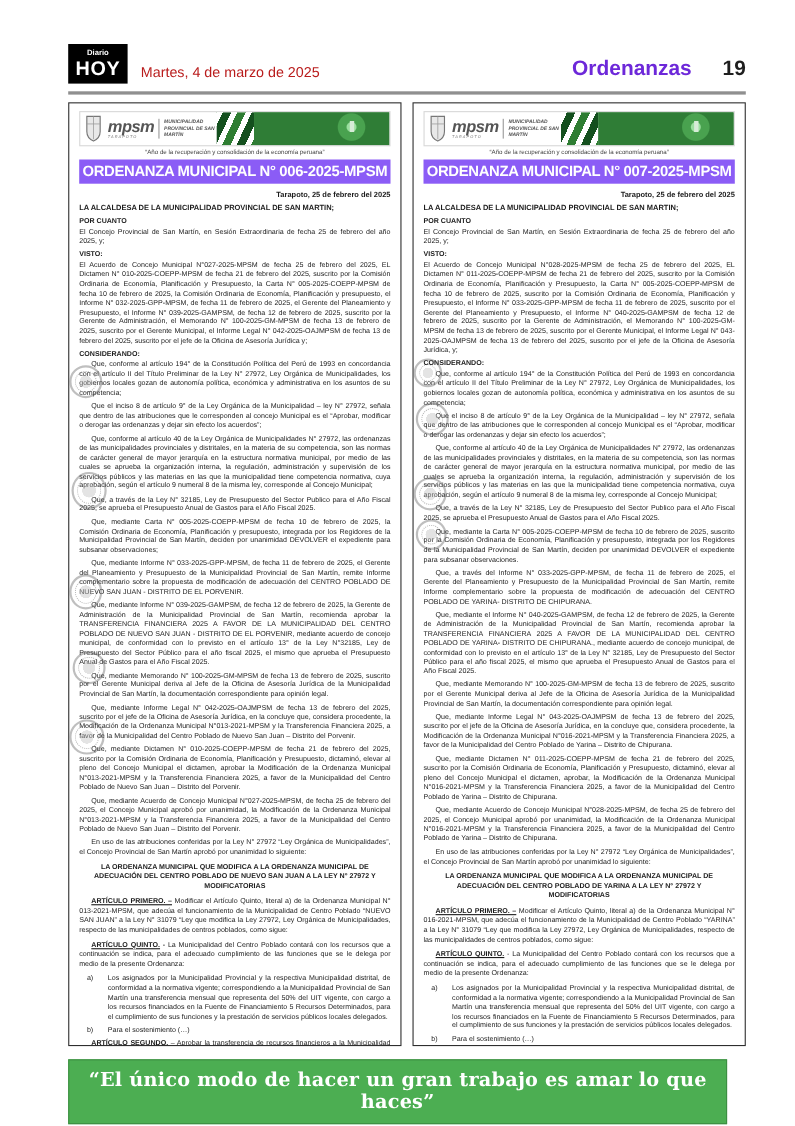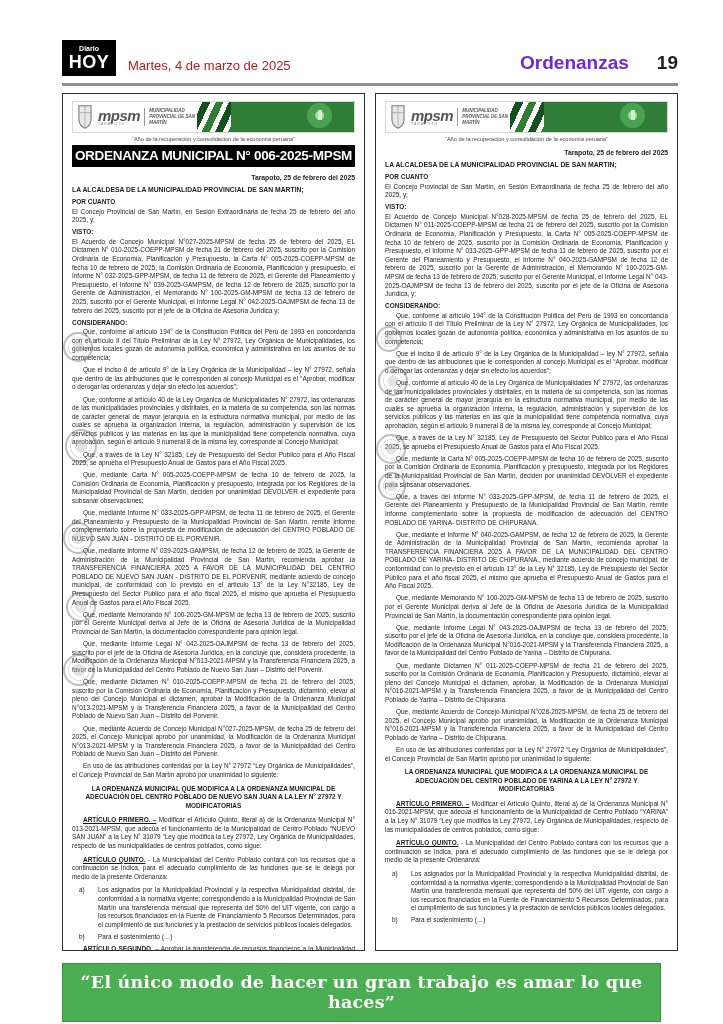--- a/index.html
+++ b/index.html
@@ -28,21 +28,21 @@
   .mpsm-word { display:flex; flex-direction:column; justify-content:center; line-height:1; flex:none; }
   .mpsm-acronym { font-size:15px; font-weight:bold; color:#555; letter-spacing:-.5px; }
   .mpsm-city { font-size:3.5px; color:#777; letter-spacing:1px; }
   .vbar { width:1px; background:#999; margin:6px 4px; flex:none; }
   .muni-name { font-size:4.5px; font-weight:bold; color:#555; width:48px; align-self:center; line-height:1.4; flex:none; }
   .stripes { width:34px; flex:none; background:repeating-linear-gradient(115deg,#ffffff 0 5px,#14501e 5px 12px,#ffffff 12px 17px,#2e7d32 17px 24px); }
   .photo { flex:1; background:radial-gradient(circle at 72% 45%, #9adf9e 0 4px, #49a24f 5px 12px, #2f7d36 13px 60%), linear-gradient(#35843c,#2a6e31); position:relative; }
   .photo:after { content:""; position:absolute; right:26%; top:28%; width:4px; height:10px; background:#d7ecd8; }
   .tagline { text-align:center; font-size:5.6px; color:#444; margin:3px 0 3px; }
 
-  .titlebar { background:#000000; color:#fff; text-align:center; font-weight:bold; font-size:13.5px; letter-spacing:-.3px; padding:3px 0 4px; }
+  .titlebar { background:#8b5cf6; color:#fff; text-align:center; font-weight:bold; font-size:13.5px; letter-spacing:-.3px; padding:3px 0 4px; }
   .dateline { text-align:right; font-size:6.8px; font-weight:bold; margin:7px 0 5px; }
   .salutation { font-size:6.8px; font-weight:bold; margin-bottom:5px; }
 
   
   .paras { font-size:6.45px; line-height:1.33; text-align:justify; }
   .paras p { margin-bottom:3.6px; }
   .p-label { font-weight:bold; margin-bottom:1px !important; }
   .p-flush { }
   .p-body { text-indent:11px; }
   .p-center { font-weight:bold; text-align:center; padding:0 10px; margin:5px 0 6px !important; }
@@ -144,20 +144,21 @@
         <div class="mpsm-word">
           <span class="mpsm-acronym">mpsm</span>
           <span class="mpsm-city">TARAPOTO</span>
         </div>
         <div class="vbar"></div>
         <div class="muni-name">MUNICIPALIDAD PROVINCIAL DE SAN MARTÍN</div>
         <div class="stripes"></div>
         <div class="photo"></div>
       </div>
       <div class="tagline">“Año de la recuperación y consolidación de la economía peruana”</div>
+      <div class="titlebar">ORDENANZA MUNICIPAL N° 007-2025-MPSM</div>
       <div class="dateline">Tarapoto, 25 de febrero del 2025</div>
       <div class="salutation">LA ALCALDESA DE LA MUNICIPALIDAD PROVINCIAL DE SAN MARTIN;</div>
       <div class="paras">
           <p class="p-label">POR CUANTO</p>
           <p class="p-flush">El Concejo Provincial de San Martín, en Sesión Extraordinaria de fecha 25 de febrero del año 2025, y;</p>
           <p class="p-label">VISTO:</p>
           <p class="p-flush">El Acuerdo de Concejo Municipal N°028-2025-MPSM de fecha 25 de febrero del 2025, EL Dictamen N° 011-2025-COEPP-MPSM de fecha 21 de febrero del 2025, suscrito por la Comisión Ordinaria de Economía, Planificación y Presupuesto, la Carta N° 005-2025-COEPP-MPSM de fecha 10 de febrero de 2025, suscrito por la Comisión Ordinaria de Economía, Planificación y Presupuesto, el Informe N° 033-2025-GPP-MPSM de fecha 11 de febrero de 2025, suscrito por el Gerente del Planeamiento y Presupuesto, el Informe N° 040-2025-GAMPSM de fecha 12 de febrero de 2025, suscrito por la Gerente de Administración, el Memorando N° 100-2025-GM-MPSM de fecha 13 de febrero de 2025, suscrito por el Gerente Municipal, el Informe Legal N° 043-2025-OAJMPSM de fecha 13 de febrero del 2025, suscrito por el jefe de la Oficina de Asesoría Jurídica, y;</p>
           <p class="p-label">CONSIDERANDO:</p>
           <p class="p-body">Que, conforme al artículo 194° de la Constitución Política del Perú de 1993 en concordancia con el artículo II del Título Preliminar de la Ley N° 27972, Ley Orgánica de Municipalidades, los gobiernos locales gozan de autonomía política, económica y administrativa en los asuntos de su competencia;</p>
           <p class="p-body">Que el inciso 8 de artículo 9° de la Ley Orgánica de la Municipalidad – ley N° 27972, señala que dentro de las atribuciones que le corresponden al concejo Municipal es el “Aprobar, modificar o derogar las ordenanzas y dejar sin efecto los acuerdos”;</p>

